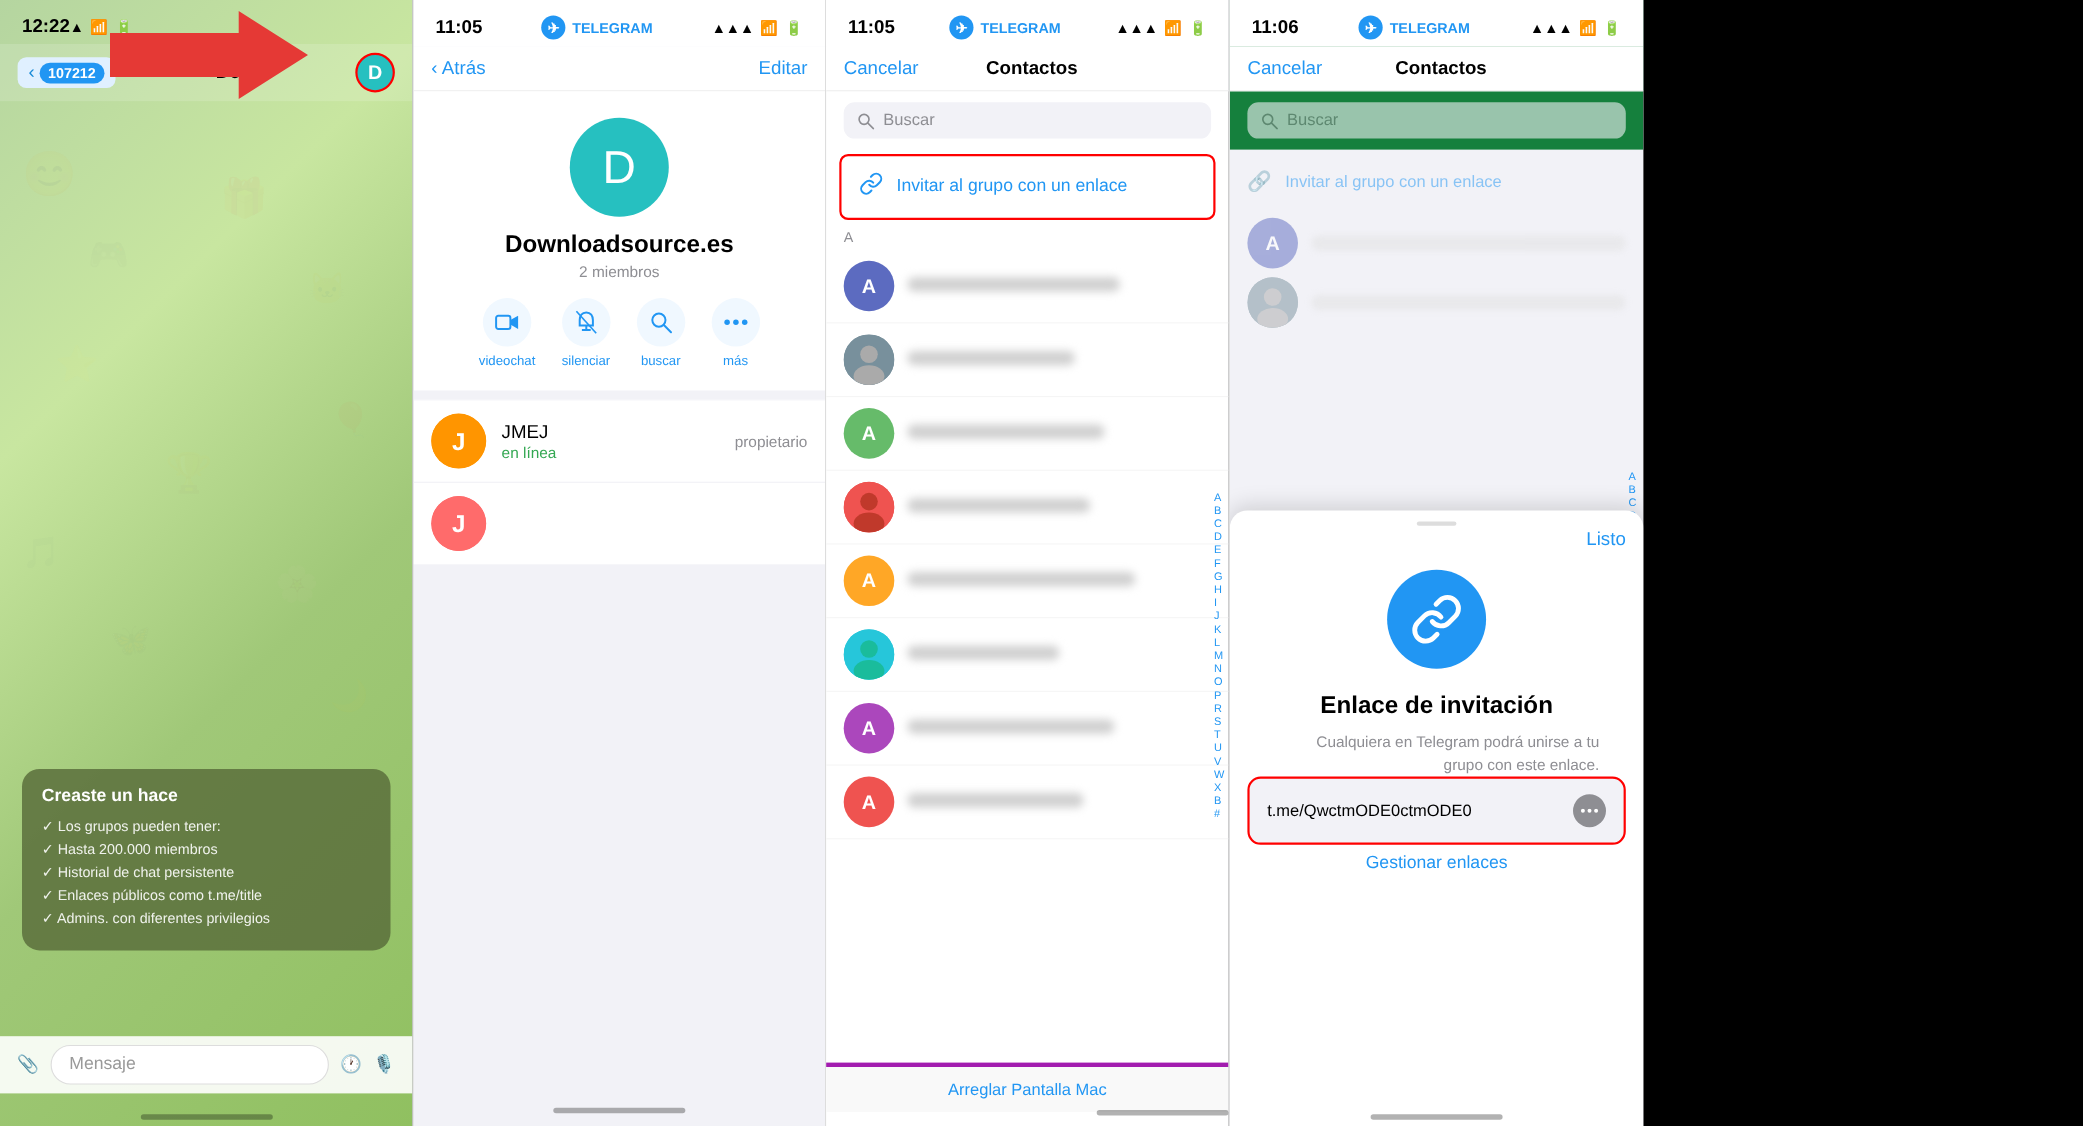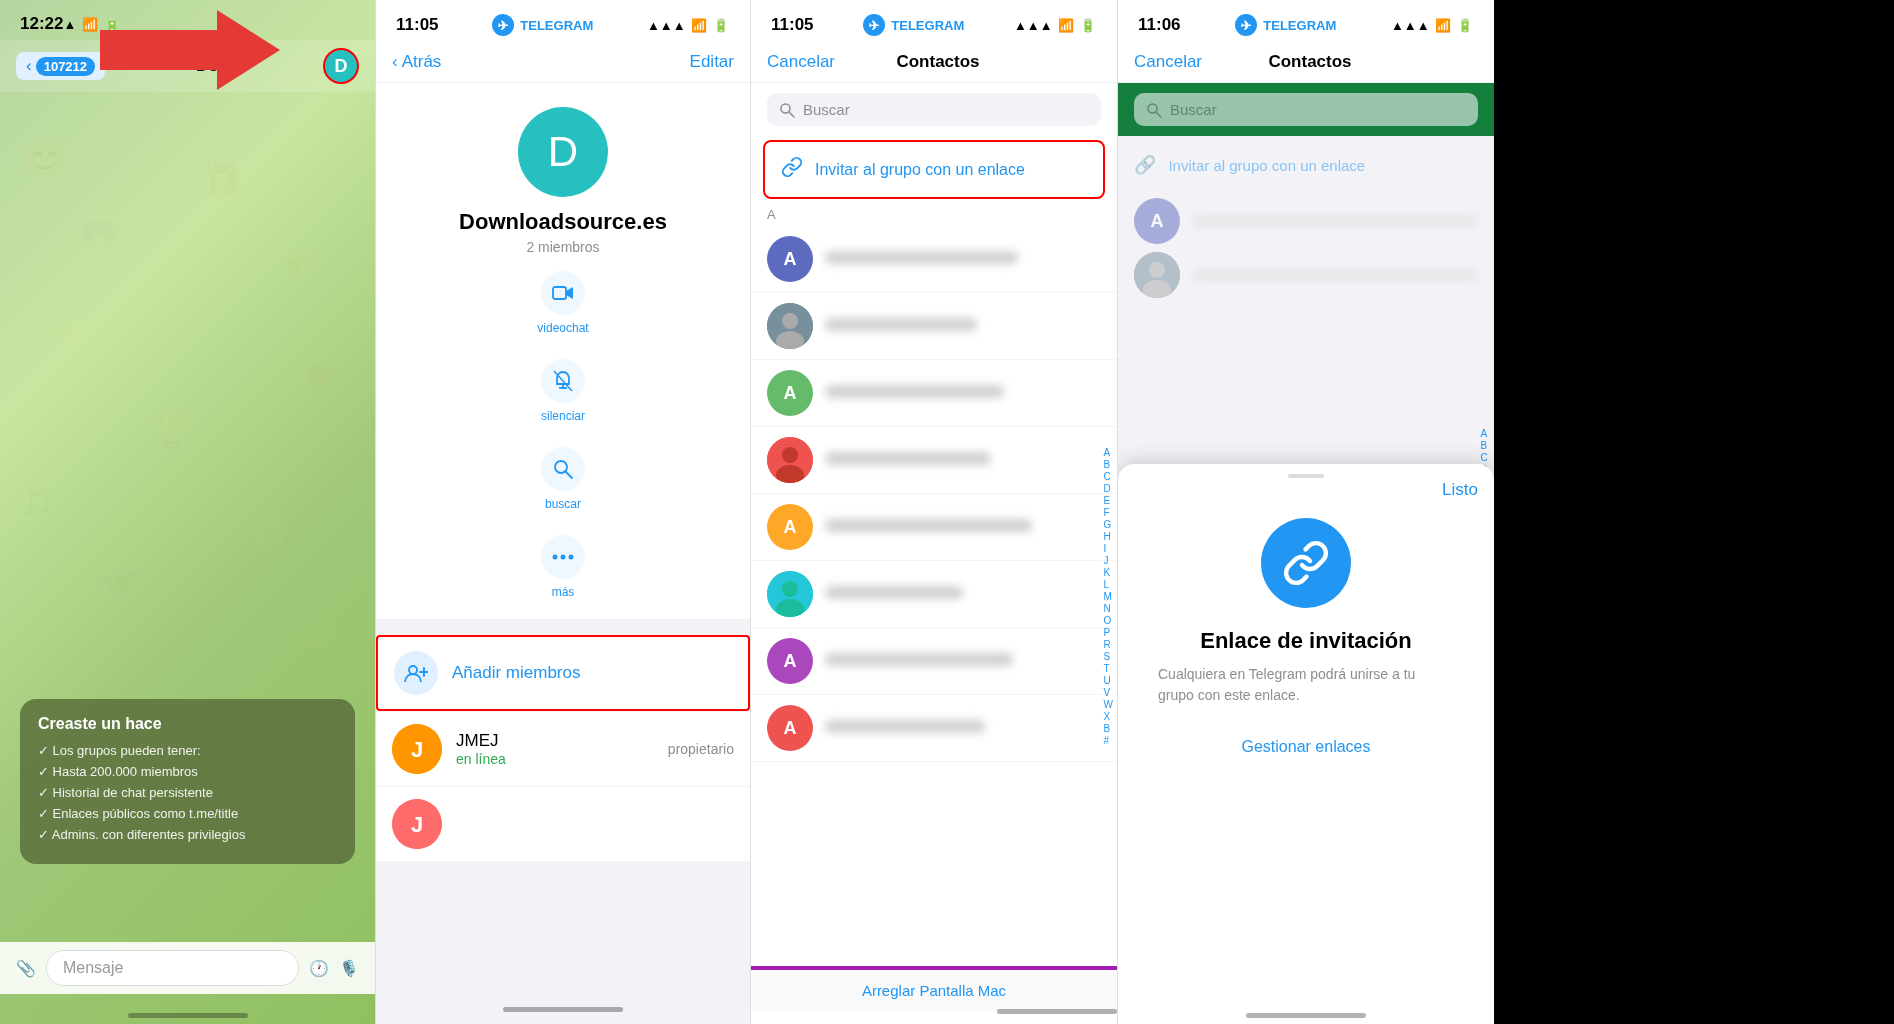--- a/index.html
+++ b/index.html
@@ -257,21 +257,20 @@
     .profile-members {
       font-size: 14px;
       color: #8e8e93;
       margin-bottom: 16px;
     }
 
     .action-icons {
       display: flex;
       gap: 24px;
       justify-content: center;
-      flex-direction: column;
     }
 
     .action-icon-btn {
       display: flex;
       flex-direction: column;
       align-items: center;
       gap: 6px;
       color: #2196F3;
       font-size: 12px;
     }
@@ -510,23 +509,22 @@
       font-size: 22px;
       font-weight: 600;
       color: #000;
       margin-bottom: 10px;
       text-align: center;
     }
 
     .modal-desc {
       font-size: 14px;
       color: #8e8e93;
-      text-align: left;
+      text-align: right;
       padding: 0 40px;
-      margin-bottom: 24px;
       line-height: 1.5;
     }
 
     .link-box {
       display: flex;
       align-items: center;
       justify-content: space-between;
       margin: 0 16px;
       padding: 14px 16px;
       background: #f2f2f7;
@@ -719,31 +717,20 @@
               <circle cx="3" cy="3" r="2.5" fill="#2196F3"></circle>
               <circle cx="11" cy="3" r="2.5" fill="#2196F3"></circle>
               <circle cx="19" cy="3" r="2.5" fill="#2196F3"></circle>
             </svg>
         </div>
         <span>más</span>
       </div>
     </div>
   </div>
 
-  <div class="add-members-row">
-    <div class="add-members-icon">
-      <svg width="24" height="20" viewBox="0 0 24 20">
-          <circle cx="9" cy="7" r="4" fill="none" stroke="#2196F3" stroke-width="1.8"></circle>
-          <path d="M1,19 C1,14 5,11 9,11 C13,11 17,14 17,19" fill="none" stroke="#2196F3" stroke-width="1.8"></path>
-          <line x1="20" y1="5" x2="20" y2="13" stroke="#2196F3" stroke-width="2" stroke-linecap="round"></line>
-          <line x1="16" y1="9" x2="24" y2="9" stroke="#2196F3" stroke-width="2" stroke-linecap="round"></line>
-        </svg>
-    </div>
-    <span class="add-members-text">Añadir miembros</span>
-  </div>
 
   <div class="member-row">
     <div class="member-avatar" style="background:#ff9500;">
       <svg width="50" height="50" viewBox="0 0 50 50">
           <rect width="50" height="50" rx="25" fill="#ff9500"></rect>
           <text x="25" y="33" text-anchor="middle" font-size="22" fill="white" font-family="Arial">J</text>
         </svg>
     </div>
     <div class="member-info">
       <div class="member-name">JMEJ</div>
@@ -993,18 +980,28 @@
     <div class="invite-icon-circle">
       <svg width="48" height="48" viewBox="0 0 24 24" fill="none">
         <path d="M10 13a5 5 0 0 0 7.54.54l3-3a5 5 0 0 0-7.07-7.07l-1.72 1.71" stroke="white" stroke-width="2.2" stroke-linecap="round" stroke-linejoin="round"></path>
         <path d="M14 11a5 5 0 0 0-7.54-.54l-3 3a5 5 0 0 0 7.07 7.07l1.71-1.71" stroke="white" stroke-width="2.2" stroke-linecap="round" stroke-linejoin="round"></path>
       </svg>
     </div>
 
     <div class="modal-title">Enlace de invitación</div>
     <div class="modal-desc">Cualquiera en Telegram podrá unirse a tu grupo con este enlace.</div>
 
+    <div class="link-box">
+      <span class="link-text">t.me/QwctmODE0ctmODE0</span>
+      <div class="more-btn">
+        <svg width="16" height="4" viewBox="0 0 16 4">
+          <circle cx="2" cy="2" r="1.8" fill="white"></circle>
+          <circle cx="8" cy="2" r="1.8" fill="white"></circle>
+          <circle cx="14" cy="2" r="1.8" fill="white"></circle>
+        </svg>
+      </div>
+    </div>
 
     <div class="manage-links-btn">Gestionar enlaces</div>
   </div>
 
   <div class="home-indicator" style="position:absolute;bottom:6px;left:50%;transform:translateX(-50%);"></div>
 </div>
 
 </body></html>

